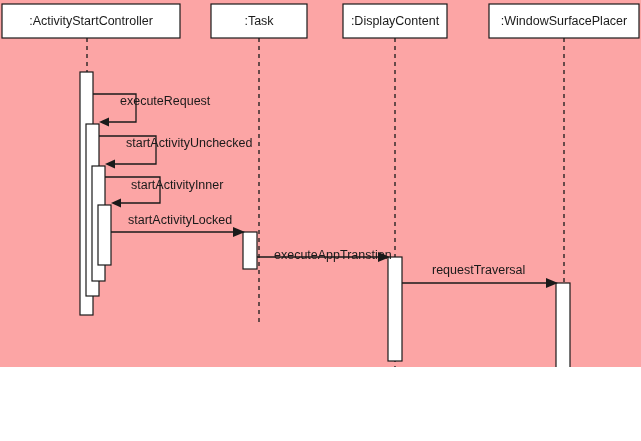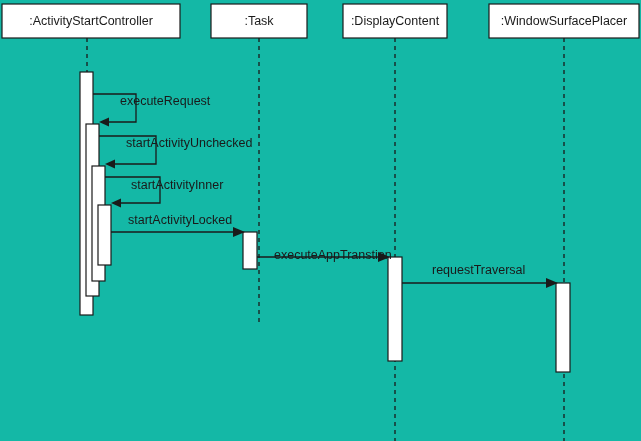--- a/index.html
+++ b/index.html
@@ -7,22 +7,22 @@
     margin: 0;
     padding: 0;
     background: #ffffff;
   }
   body {
     font-family: "Liberation Sans", sans-serif;
   }
   #diagram-root {
     position: relative;
     width: 641px;
-    height: 441px;
-    background: #14b8a6;
+    height: 367px;
+    background: #fca5a5;
     overflow: hidden;
   }
   #diagram-svg {
     position: absolute;
     left: 0;
     top: 0;
     width: 641px;
     height: 441px;
   }
   .lifeline-box {

